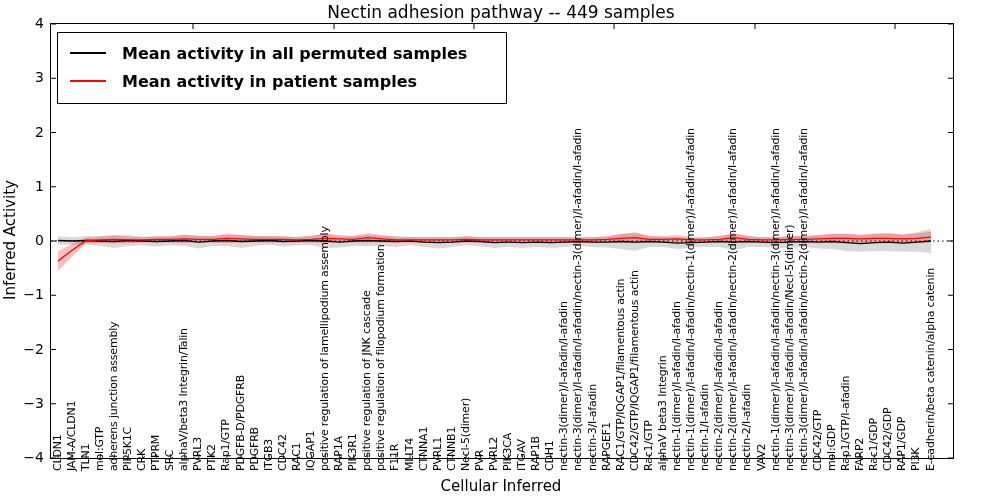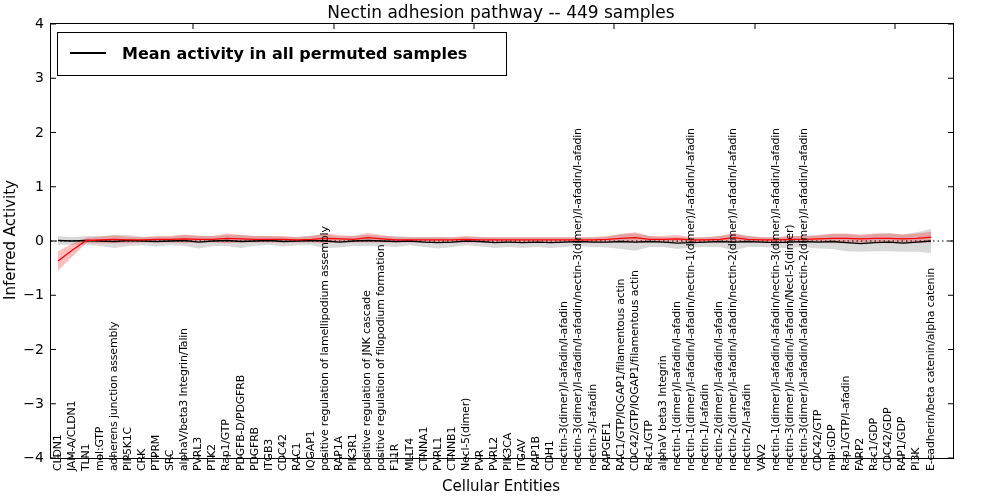--- a/index.html
+++ b/index.html
@@ -21,21 +21,21 @@
   .lrow{display:flex;align-items:center;height:28px;}
   .lswatch{width:36px;height:0;border-top:2px solid #000;margin-right:16px;flex:none;}
   .llabel{font-size:16px;white-space:nowrap;}
 </style>
 </head>
 <body>
 
 <div class="fig">
   <div class="title">Nectin adhesion pathway -- 449 samples</div>
   <div class="ylab">Inferred Activity</div>
-  <div class="xlab">Cellular Entities</div>
+  <div class="xlab">Cellular Inferred</div>
 
   <div class="frame">
     <svg id="plot-svg" width="902" height="434" viewBox="0 0 902 434">
         <polygon points="7.0,212.1 21.1,213.2 35.2,212.1 49.2,212.1 63.3,211.0 77.4,211.0 91.5,212.7 105.6,212.7 119.6,212.7 133.7,211.0 147.8,211.6 161.9,212.1 176.0,211.0 190.0,211.0 204.1,212.1 218.2,212.1 232.3,212.7 246.4,212.7 260.5,211.6 274.5,209.9 288.6,212.7 302.7,212.1 316.8,211.0 330.9,212.1 344.9,212.1 359.0,212.7 373.1,213.2 387.2,212.7 401.3,213.2 415.3,212.7 429.4,212.7 443.5,213.2 457.6,213.2 471.7,213.2 485.7,213.2 499.8,213.2 513.9,213.2 528.0,213.2 542.1,213.2 556.1,212.7 570.2,209.9 584.3,209.4 598.4,212.1 612.5,213.2 626.5,213.2 640.6,213.7 654.7,213.2 668.8,212.1 682.9,209.9 697.0,212.1 711.0,213.2 725.1,213.2 739.2,212.1 753.3,212.1 767.4,211.6 781.4,209.9 795.5,209.9 809.6,211.6 823.7,209.9 837.8,208.9 851.8,210.5 865.9,208.3 880.0,205.1 880.0,228.9 865.9,227.8 851.8,227.8 837.8,227.3 823.7,227.3 809.6,227.8 795.5,227.3 781.4,225.1 767.4,224.6 753.3,223.0 739.2,224.1 725.1,224.1 711.0,223.0 697.0,223.0 682.9,226.2 668.8,223.0 654.7,223.0 640.6,223.5 626.5,225.1 612.5,223.0 598.4,223.0 584.3,226.8 570.2,225.1 556.1,223.5 542.1,223.0 528.0,221.9 513.9,223.0 499.8,224.1 485.7,223.0 471.7,224.1 457.6,223.0 443.5,224.1 429.4,222.4 415.3,221.3 401.3,223.0 387.2,224.6 373.1,223.0 359.0,221.3 344.9,223.0 330.9,221.9 316.8,221.9 302.7,221.9 288.6,223.5 274.5,224.1 260.5,221.3 246.4,221.3 232.3,222.4 218.2,220.8 204.1,221.9 190.0,224.1 176.0,221.9 161.9,221.9 147.8,224.6 133.7,221.9 119.6,221.3 105.6,222.4 91.5,221.3 77.4,221.9 63.3,224.1 49.2,221.9 35.2,220.8 21.1,220.8 7.0,220.8" fill="#000000" opacity="0.15" stroke="none"></polygon>
         <polygon points="7.0,227.3 21.1,219.7 35.2,213.7 49.2,212.7 63.3,211.6 77.4,212.7 91.5,213.2 105.6,212.1 119.6,212.1 133.7,210.5 147.8,212.1 161.9,212.1 176.0,209.4 190.0,211.0 204.1,212.1 218.2,212.1 232.3,212.1 246.4,213.2 260.5,212.1 274.5,209.4 288.6,211.0 302.7,212.1 316.8,208.9 330.9,211.0 344.9,213.2 359.0,213.2 373.1,213.2 387.2,213.2 401.3,213.2 415.3,212.1 429.4,213.2 443.5,213.2 457.6,213.2 471.7,213.2 485.7,213.2 499.8,213.2 513.9,213.2 528.0,213.2 542.1,213.2 556.1,212.1 570.2,209.9 584.3,208.3 598.4,212.1 612.5,212.1 626.5,211.0 640.6,213.2 654.7,213.2 668.8,212.1 682.9,208.9 697.0,212.1 711.0,213.2 725.1,213.2 739.2,212.1 753.3,212.1 767.4,211.0 781.4,209.4 795.5,209.4 809.6,210.5 823.7,209.4 837.8,209.4 851.8,210.5 865.9,209.4 880.0,207.8 880.0,218.6 865.9,219.2 851.8,219.2 837.8,219.2 823.7,219.2 809.6,219.2 795.5,219.2 781.4,219.2 767.4,218.6 753.3,218.6 739.2,218.6 725.1,218.6 711.0,218.6 697.0,218.6 682.9,218.6 668.8,218.6 654.7,218.6 640.6,218.6 626.5,218.6 612.5,218.6 598.4,218.6 584.3,219.2 570.2,218.6 556.1,218.6 542.1,218.6 528.0,218.6 513.9,218.6 499.8,218.6 485.7,218.6 471.7,218.6 457.6,218.6 443.5,218.6 429.4,218.6 415.3,218.6 401.3,218.6 387.2,218.6 373.1,218.6 359.0,218.6 344.9,218.6 330.9,218.6 316.8,218.6 302.7,218.6 288.6,218.6 274.5,219.2 260.5,218.6 246.4,218.6 232.3,218.6 218.2,218.6 204.1,218.6 190.0,218.6 176.0,219.2 161.9,218.6 147.8,218.6 133.7,219.2 119.6,218.6 105.6,218.6 91.5,218.6 77.4,219.2 63.3,219.2 49.2,219.2 35.2,219.2 21.1,232.7 7.0,246.8" fill="#ff0000" opacity="0.25" stroke="none"></polygon>
         <line x1="0" y1="217" x2="902" y2="217" stroke="#000" stroke-width="1" stroke-dasharray="1.5,3"></line>
         <polyline points="7.0,216.5 21.1,217.0 35.2,216.5 49.2,217.0 63.3,217.5 77.4,216.5 91.5,217.0 105.6,217.5 119.6,217.0 133.7,216.5 147.8,218.1 161.9,217.0 176.0,216.5 190.0,217.5 204.1,217.0 218.2,216.5 232.3,217.5 246.4,217.0 260.5,216.5 274.5,217.0 288.6,218.1 302.7,217.0 316.8,216.5 330.9,217.0 344.9,217.5 359.0,217.0 373.1,218.1 387.2,218.6 401.3,218.1 415.3,217.0 429.4,217.5 443.5,218.6 457.6,218.1 471.7,218.6 485.7,218.1 499.8,218.6 513.9,218.1 528.0,217.5 542.1,218.1 556.1,218.1 570.2,217.5 584.3,218.1 598.4,217.5 612.5,218.1 626.5,219.2 640.6,218.6 654.7,218.1 668.8,217.5 682.9,218.1 697.0,217.5 711.0,218.1 725.1,218.6 739.2,218.1 753.3,217.5 767.4,218.1 781.4,217.5 795.5,218.6 809.6,219.7 823.7,218.6 837.8,218.1 851.8,219.2 865.9,218.1 880.0,217.0" fill="none" stroke="#000000" stroke-width="1.3"></polyline>
         <polyline points="7.0,237.1 21.1,226.2 35.2,216.5 49.2,215.9 63.3,215.4 77.4,215.9 91.5,215.9 105.6,215.4 119.6,215.4 133.7,214.8 147.8,215.4 161.9,215.4 176.0,214.3 190.0,214.8 204.1,215.4 218.2,215.4 232.3,215.4 246.4,215.9 260.5,215.4 274.5,214.3 288.6,214.8 302.7,215.4 316.8,213.7 330.9,214.8 344.9,215.9 359.0,215.9 373.1,215.9 387.2,215.9 401.3,215.9 415.3,215.4 429.4,215.9 443.5,215.9 457.6,215.9 471.7,215.9 485.7,215.9 499.8,215.9 513.9,215.9 528.0,215.9 542.1,215.9 556.1,215.4 570.2,214.3 584.3,213.7 598.4,215.4 612.5,215.4 626.5,214.8 640.6,215.9 654.7,215.9 668.8,215.4 682.9,213.7 697.0,215.4 711.0,215.9 725.1,215.9 739.2,215.4 753.3,215.4 767.4,214.8 781.4,214.3 795.5,214.3 809.6,214.8 823.7,214.3 837.8,214.3 851.8,214.8 865.9,214.3 880.0,213.2" fill="none" stroke="#ff0000" stroke-width="1.3"></polyline>
         <line x1="7" y1="434" x2="7" y2="430" stroke="#000" stroke-width="0.8"></line>
         <line x1="21.08064516129032" y1="434" x2="21.08064516129032" y2="430" stroke="#000" stroke-width="0.8"></line>
@@ -202,14 +202,18 @@
       <div class="xtick" style="left: 896.339px; top: 471px;">RAP1/GDP</div>
       <div class="xtick" style="left: 910.419px; top: 471px;">PI3K</div>
       <div class="xtick" style="left: 924.5px; top: 471px;">E-cadherin/beta catenin/alpha catenin</div>
     </div>
 
   <div class="legend">
     <div class="lrow">
       <div class="lswatch" id="sw0" style="border-top-color: rgb(0, 0, 0);"></div>
       <div class="llabel">Mean activity in all permuted samples</div>
     </div>
+    <div class="lrow">
+      <div class="lswatch" id="sw1" style="border-top-color: rgb(255, 0, 0);"></div>
+      <div class="llabel">Mean activity in patient samples</div>
+    </div>
   </div>
 </div>
 
 </body></html>

